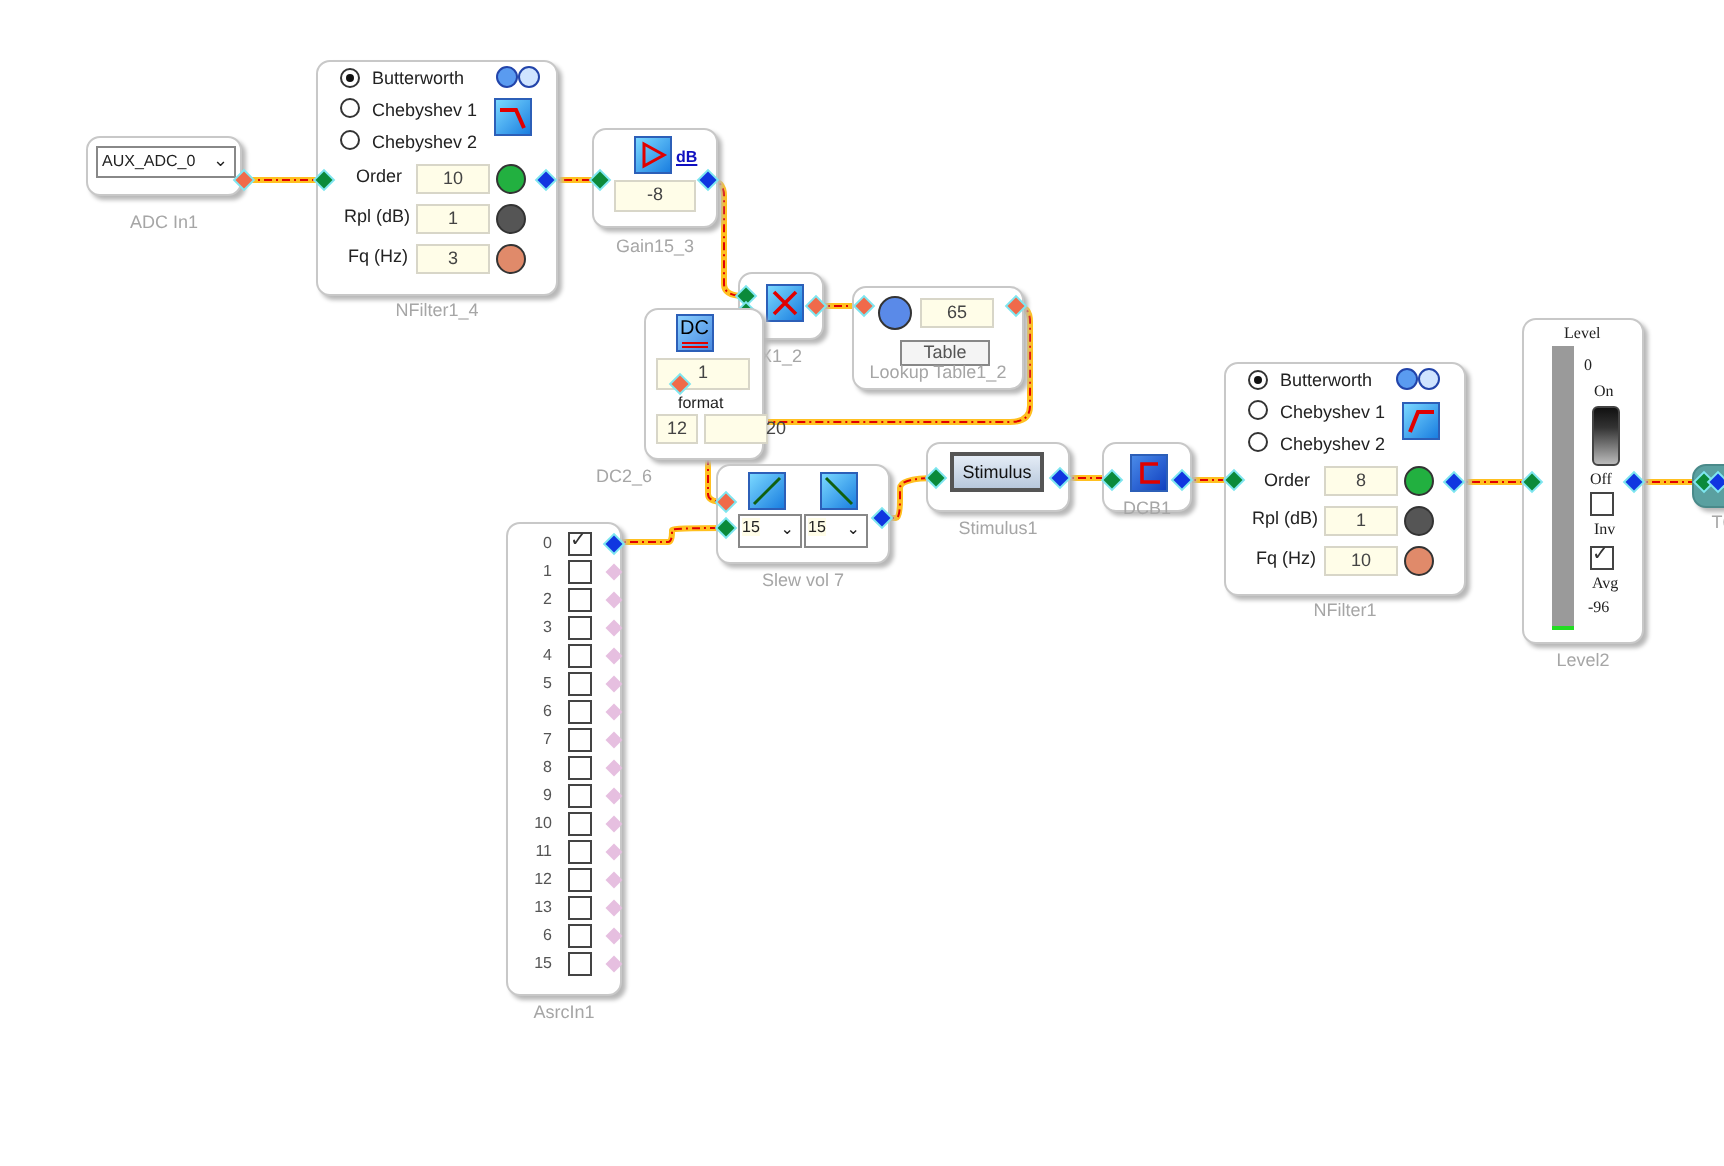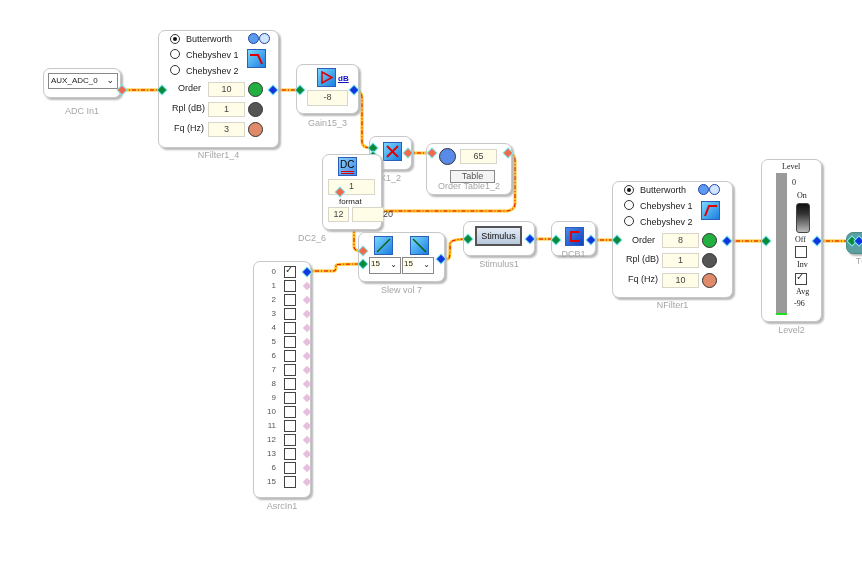--- a/index.html
+++ b/index.html
@@ -138,21 +138,21 @@
 
 <div class="block" style="left:426px;top:126px;width:86px;height:52px;margin-top:17px;">
   <div class="circ-btn" style="left:12px;top:4px;width:17px;height:17px;background:#5a8ae8;"></div>
   <div class="field" style="left:33px;top:5px;width:37px;height:15px;">65</div>
   <div style="position:absolute;left:23px;top:26px;width:45px;height:13px;border:1px solid #888;box-sizing:border-box;background:#f4f4f4;text-align:center;font-size:9px;color:#555;line-height:11px;">
     <span>Table</span>
   </div>
 </div>
 <div class="port p-red" style="left:429px;top:150px;"></div>
 <div class="port p-red" style="left:505px;top:150px;"></div>
-<div class="caption" style="left:426px;top:181px;width:86px;">Order Table1_2</div>
+<div class="caption" style="left:426px;top:181px;width:86px;">Lookup Table1_2</div>
 
 <div class="block" style="left:282px;top:154px;width:60px;height:76px;margin-left:40px;">
   <div class="sq-icon" style="left:15px;top:2px;width:19px;height:19px;background:linear-gradient(135deg,#8ad0ff,#4a8ae0);">
     <span style="position:absolute;left:1px;top:1px;font-size:10px;color:#000;">DC</span>
     <div style="position:absolute;left:2px;top:13px;width:13px;height:1px;background:#e00000;"></div>
     <div style="position:absolute;left:2px;top:15px;width:13px;height:1px;background:#e00000;"></div>
   </div>
   <div class="field" style="left:5px;top:24px;width:47px;height:16px;">1</div>
   <div class="lbl" style="left:16px;top:42px;font-size:8px;">format</div>
   <div class="field" style="left:5px;top:52px;width:21px;height:15px;">12</div>

